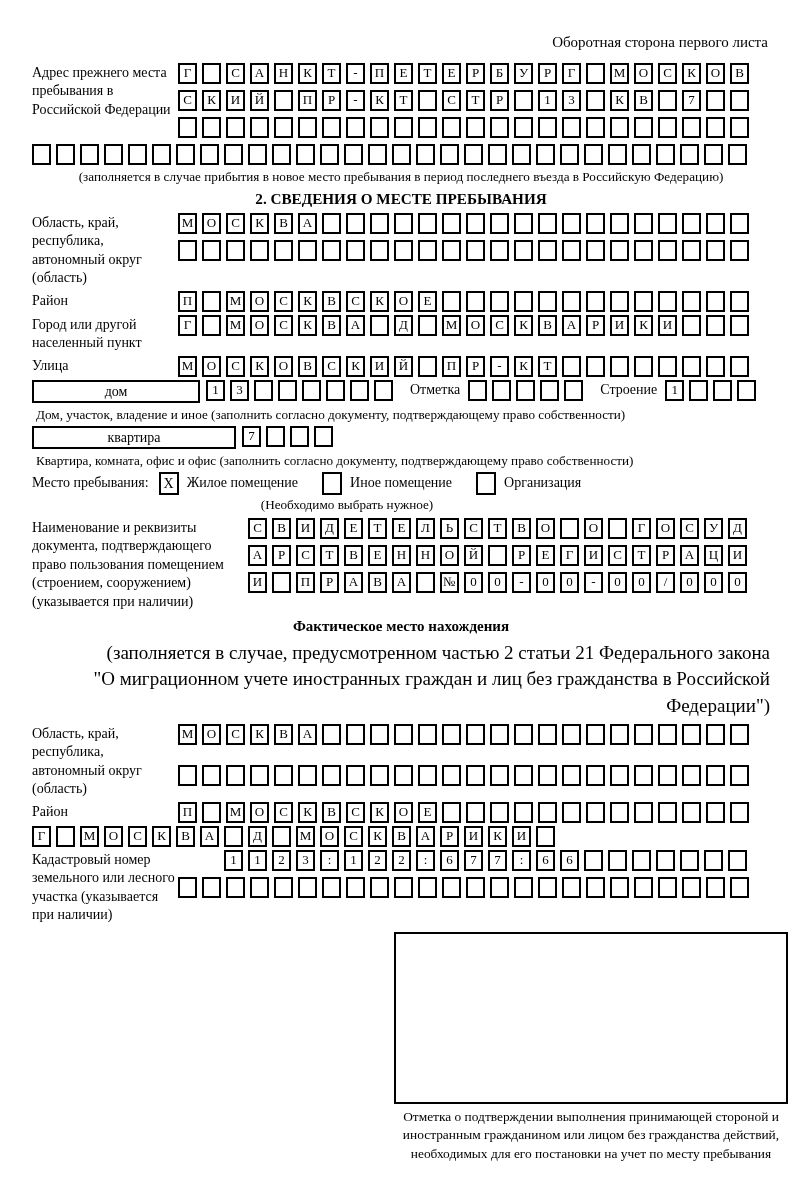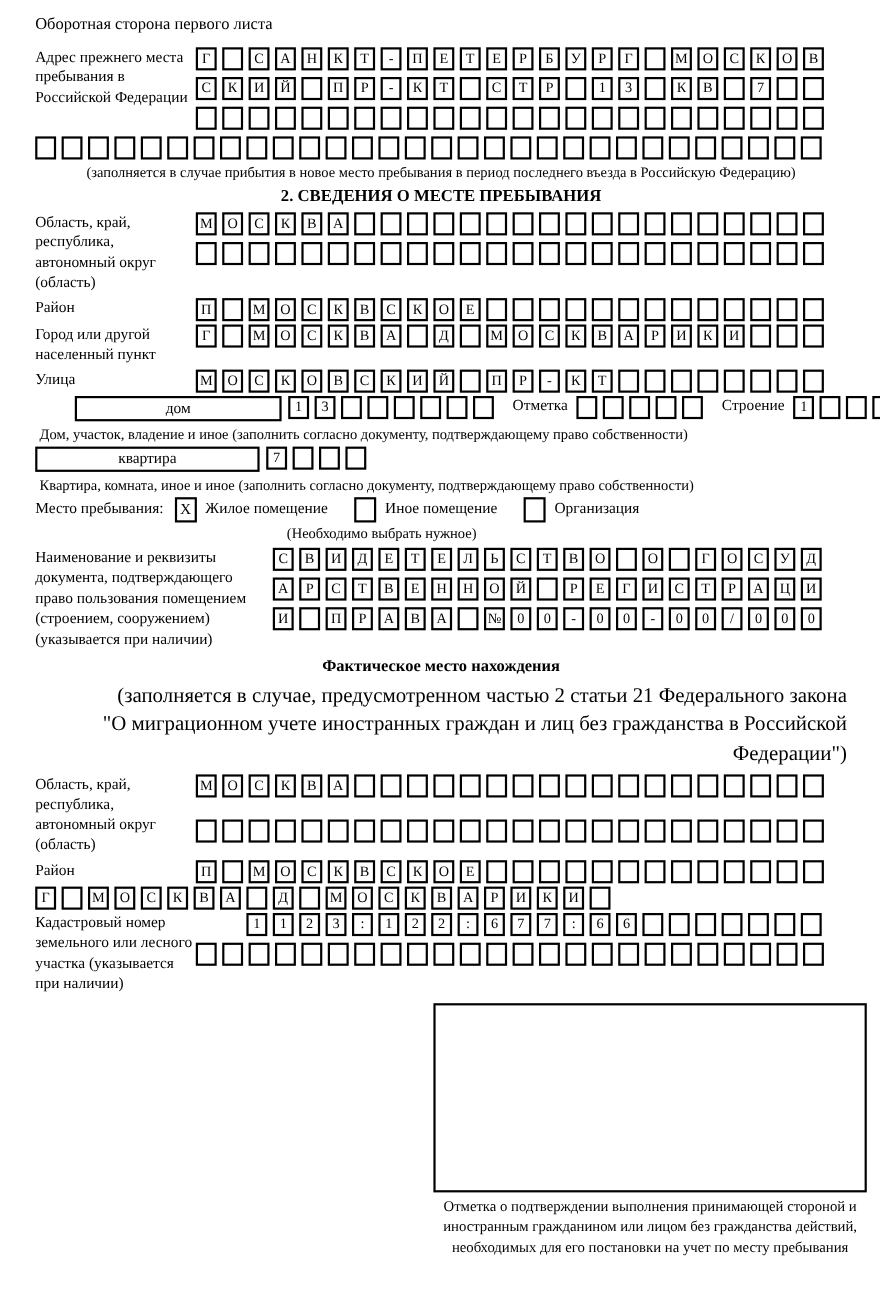--- a/index.html
+++ b/index.html
@@ -1,21 +1,21 @@
 <!DOCTYPE html>
 <html lang="ru"><head>
 <meta charset="utf-8">
 <style>
   html,body{margin:0;padding:0;}
   body{
     width:800px;height:1180px;overflow:hidden;background:#ffffff;color:#000;
     font-family:"Liberation Serif", serif;
   }
   .page{padding:6px 30px 0 32px;position:relative;}
-  .hdr{text-align:left;font-size:15px;margin:8px 2px 12px 0;}
+  .hdr{text-align:right;font-size:15px;margin:28px 2px 12px 0;}
 
   .field{display:flex;margin-bottom:3px;}
   .flabel{width:146px;flex:none;font-size:14px;line-height:1.32;padding-top:1px;}
   .flabel.w216{width:216px;}
   .flabel.w196{width:196px;}
   .rows{display:flex;flex-direction:column;gap:6px;}
   .rows.gap-lg{gap:20px;}
   .cellrow{display:flex;flex-wrap:nowrap;}
   .cellrow.indent46{margin-left:46px;}
   .cell{
@@ -25,21 +25,21 @@
   }
   .fullrow{margin:6px 0 0 0;}
   .note{font-size:13.2px;}
   .note.center{text-align:center;margin:4px 0 5px 0;}
   .note.left{margin:1px 0 3px 4px;}
   .sec-title{font-weight:bold;font-size:15.2px;text-align:center;margin:2px 0 5px 0;}
 
   .houserow{display:flex;align-items:flex-start;margin:2px 0 4px 0;}
   .typebox{border:2px solid #000;box-sizing:border-box;height:23px;text-align:center;
     font-size:14px;line-height:19px;flex:none;margin-right:6px;}
-  .typebox.dom{width:188px;margin-left:36px;}
+  .typebox.dom{width:168px;}
   .typebox.kvartira{width:204px;}
   .inline-label{font-size:14px;margin:2px 8px 0 12px;white-space:nowrap;}
 
   .stayrow{display:flex;align-items:center;margin:2px 0 2px 0;font-size:14px;}
   .staylabel{margin-right:10px;}
   .checkbox{width:20px;height:23px;flex:none;box-sizing:border-box;border:2px solid #000;
     text-align:center;font-size:14px;line-height:19px;}
   .opt{margin:0 24px 0 8px;}
   .opt.last{margin-right:0;}
   .staynote{margin:1px 0 5px 95px;width:440px;text-align:center;font-size:13.2px;}
@@ -358,21 +358,21 @@
 
   <div class="houserow">
     <div class="typebox kvartira">квартира</div>
     <div class="cellrow">
         <div class="cell">7</div>
         <div class="cell"></div>
         <div class="cell"></div>
         <div class="cell"></div>
       </div>
   </div>
-  <div class="note left">Квартира, комната, иное и иное (заполнить согласно документу, подтверждающему право собственности)</div>
+  <div class="note left">Квартира, комната, офис и офис (заполнить согласно документу, подтверждающему право собственности)</div>
 
   <div class="stayrow">
     <span class="staylabel">Место пребывания:</span>
     <div class="checkbox">X</div>
     <span class="opt">Жилое помещение</span>
     <div class="checkbox"></div>
     <span class="opt">Иное помещение</span>
     <div class="checkbox"></div>
     <span class="opt last">Организация</span>
   </div>

